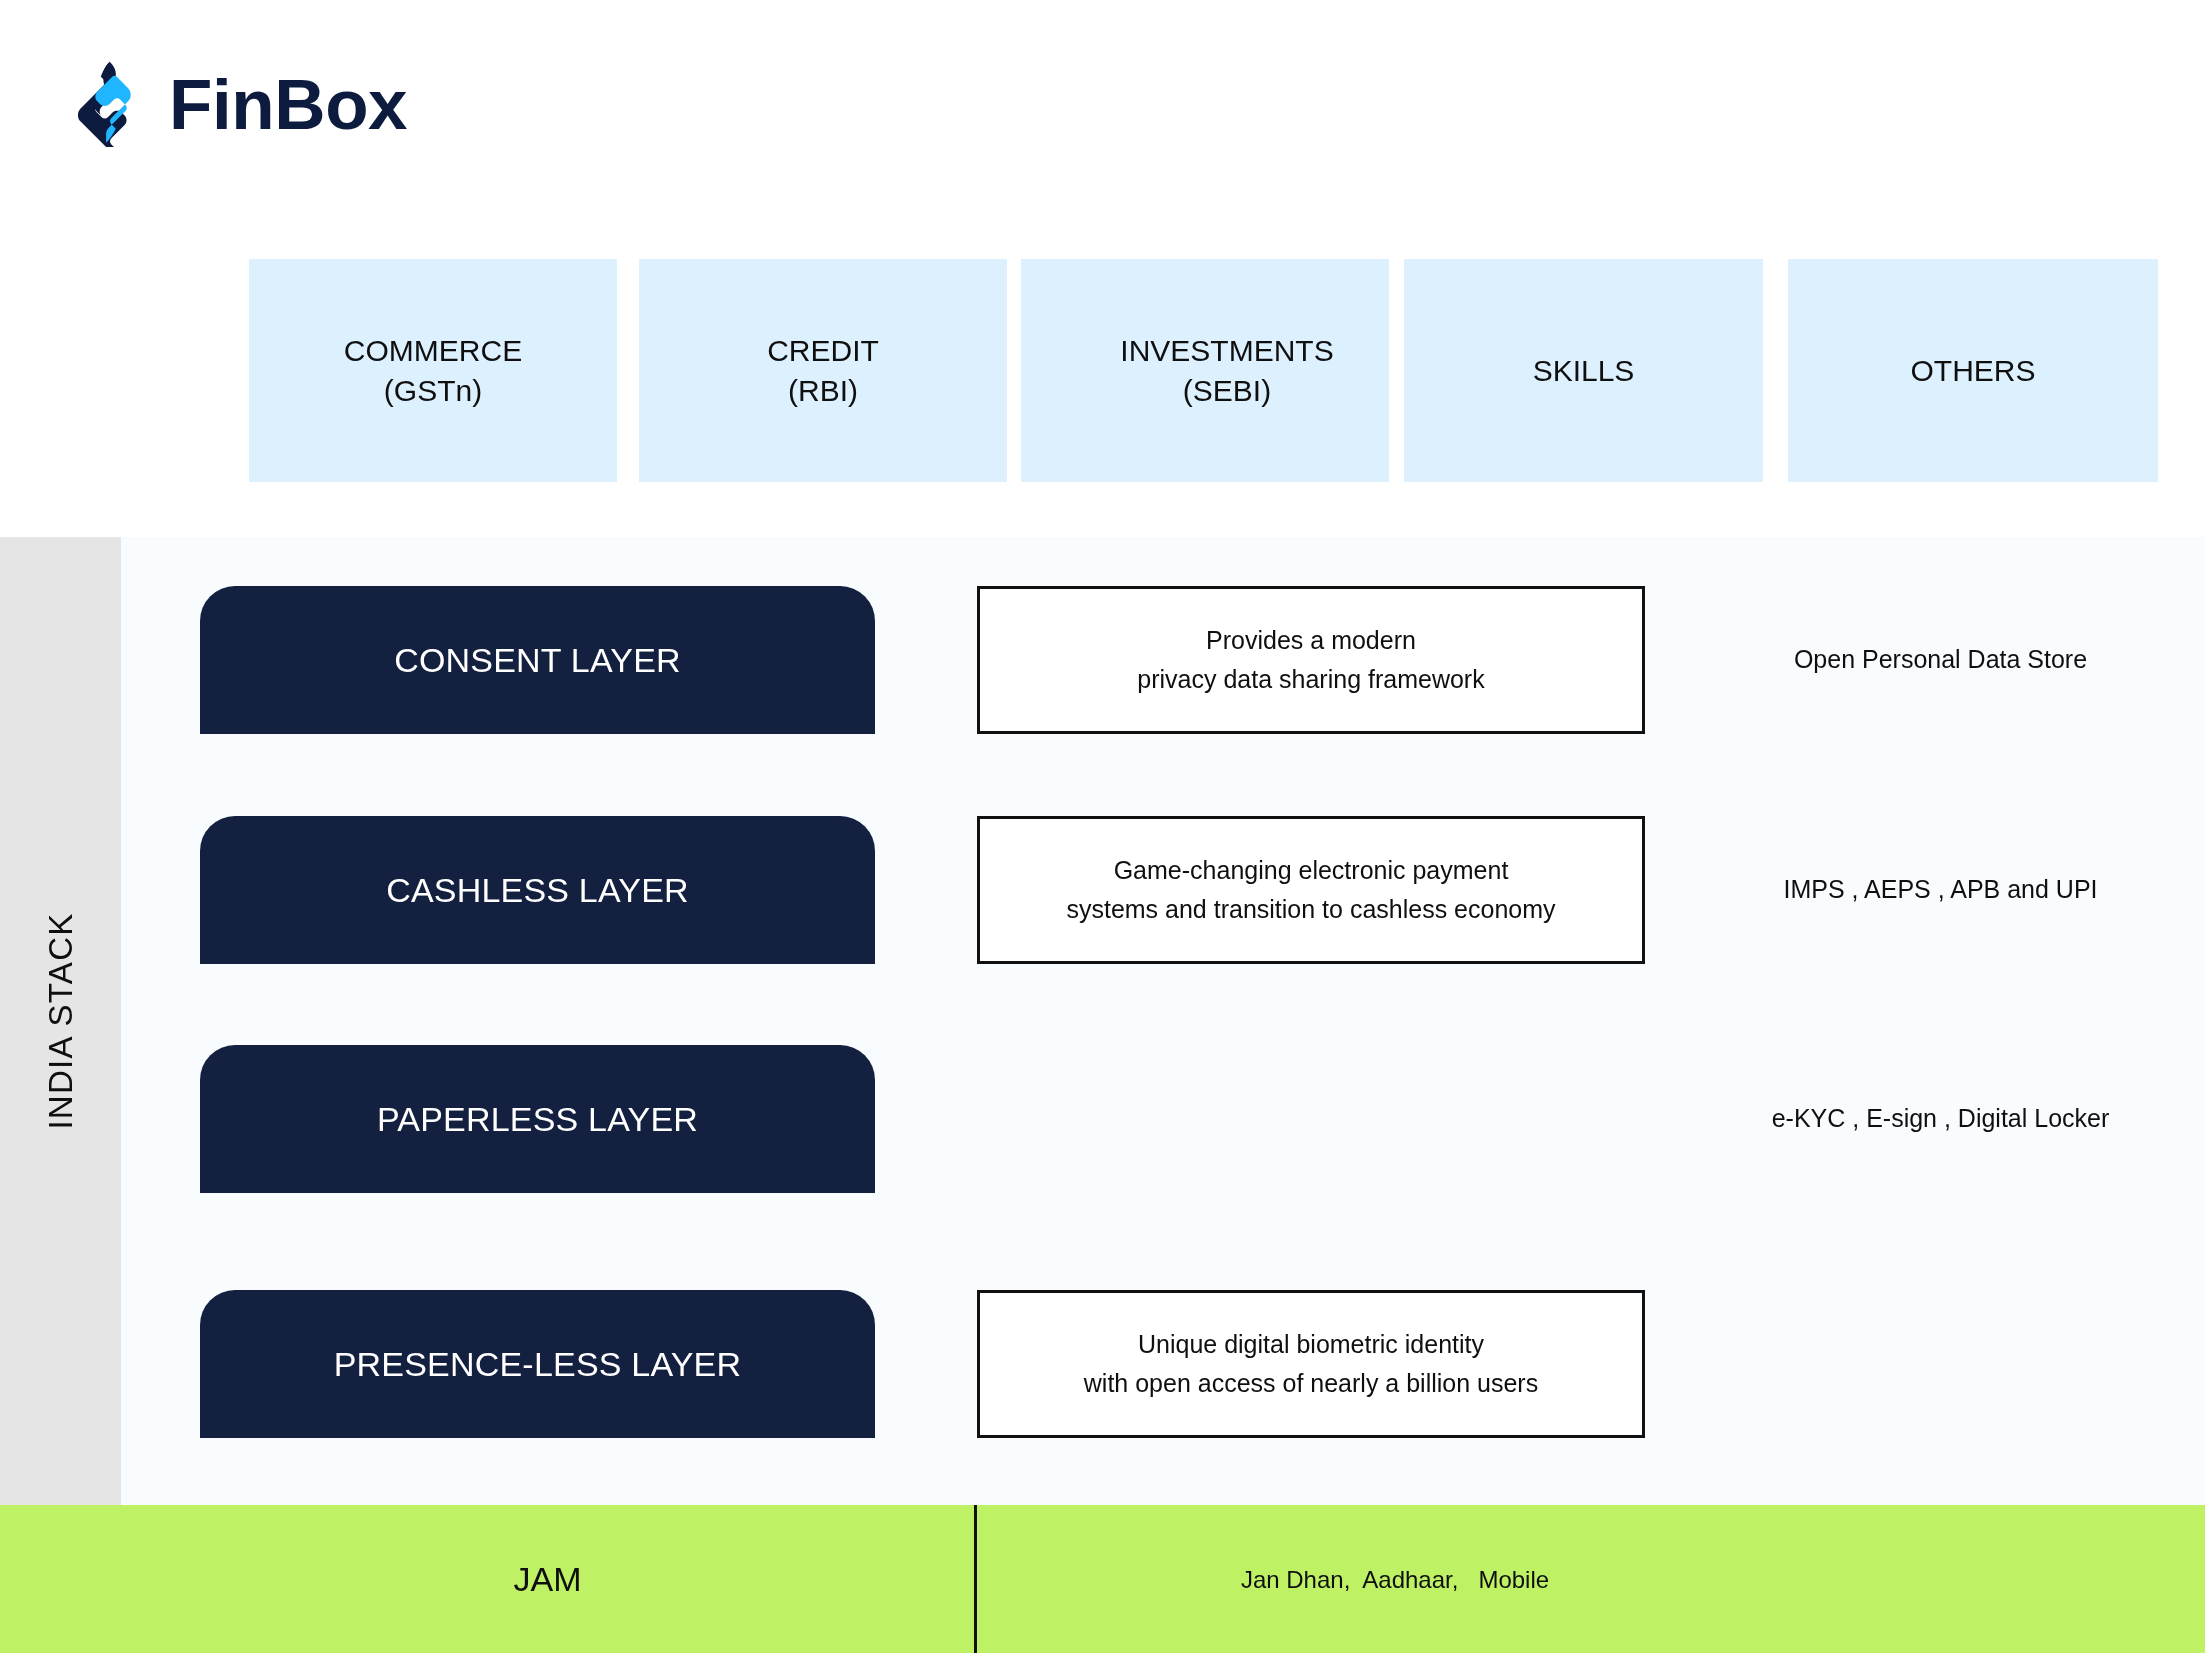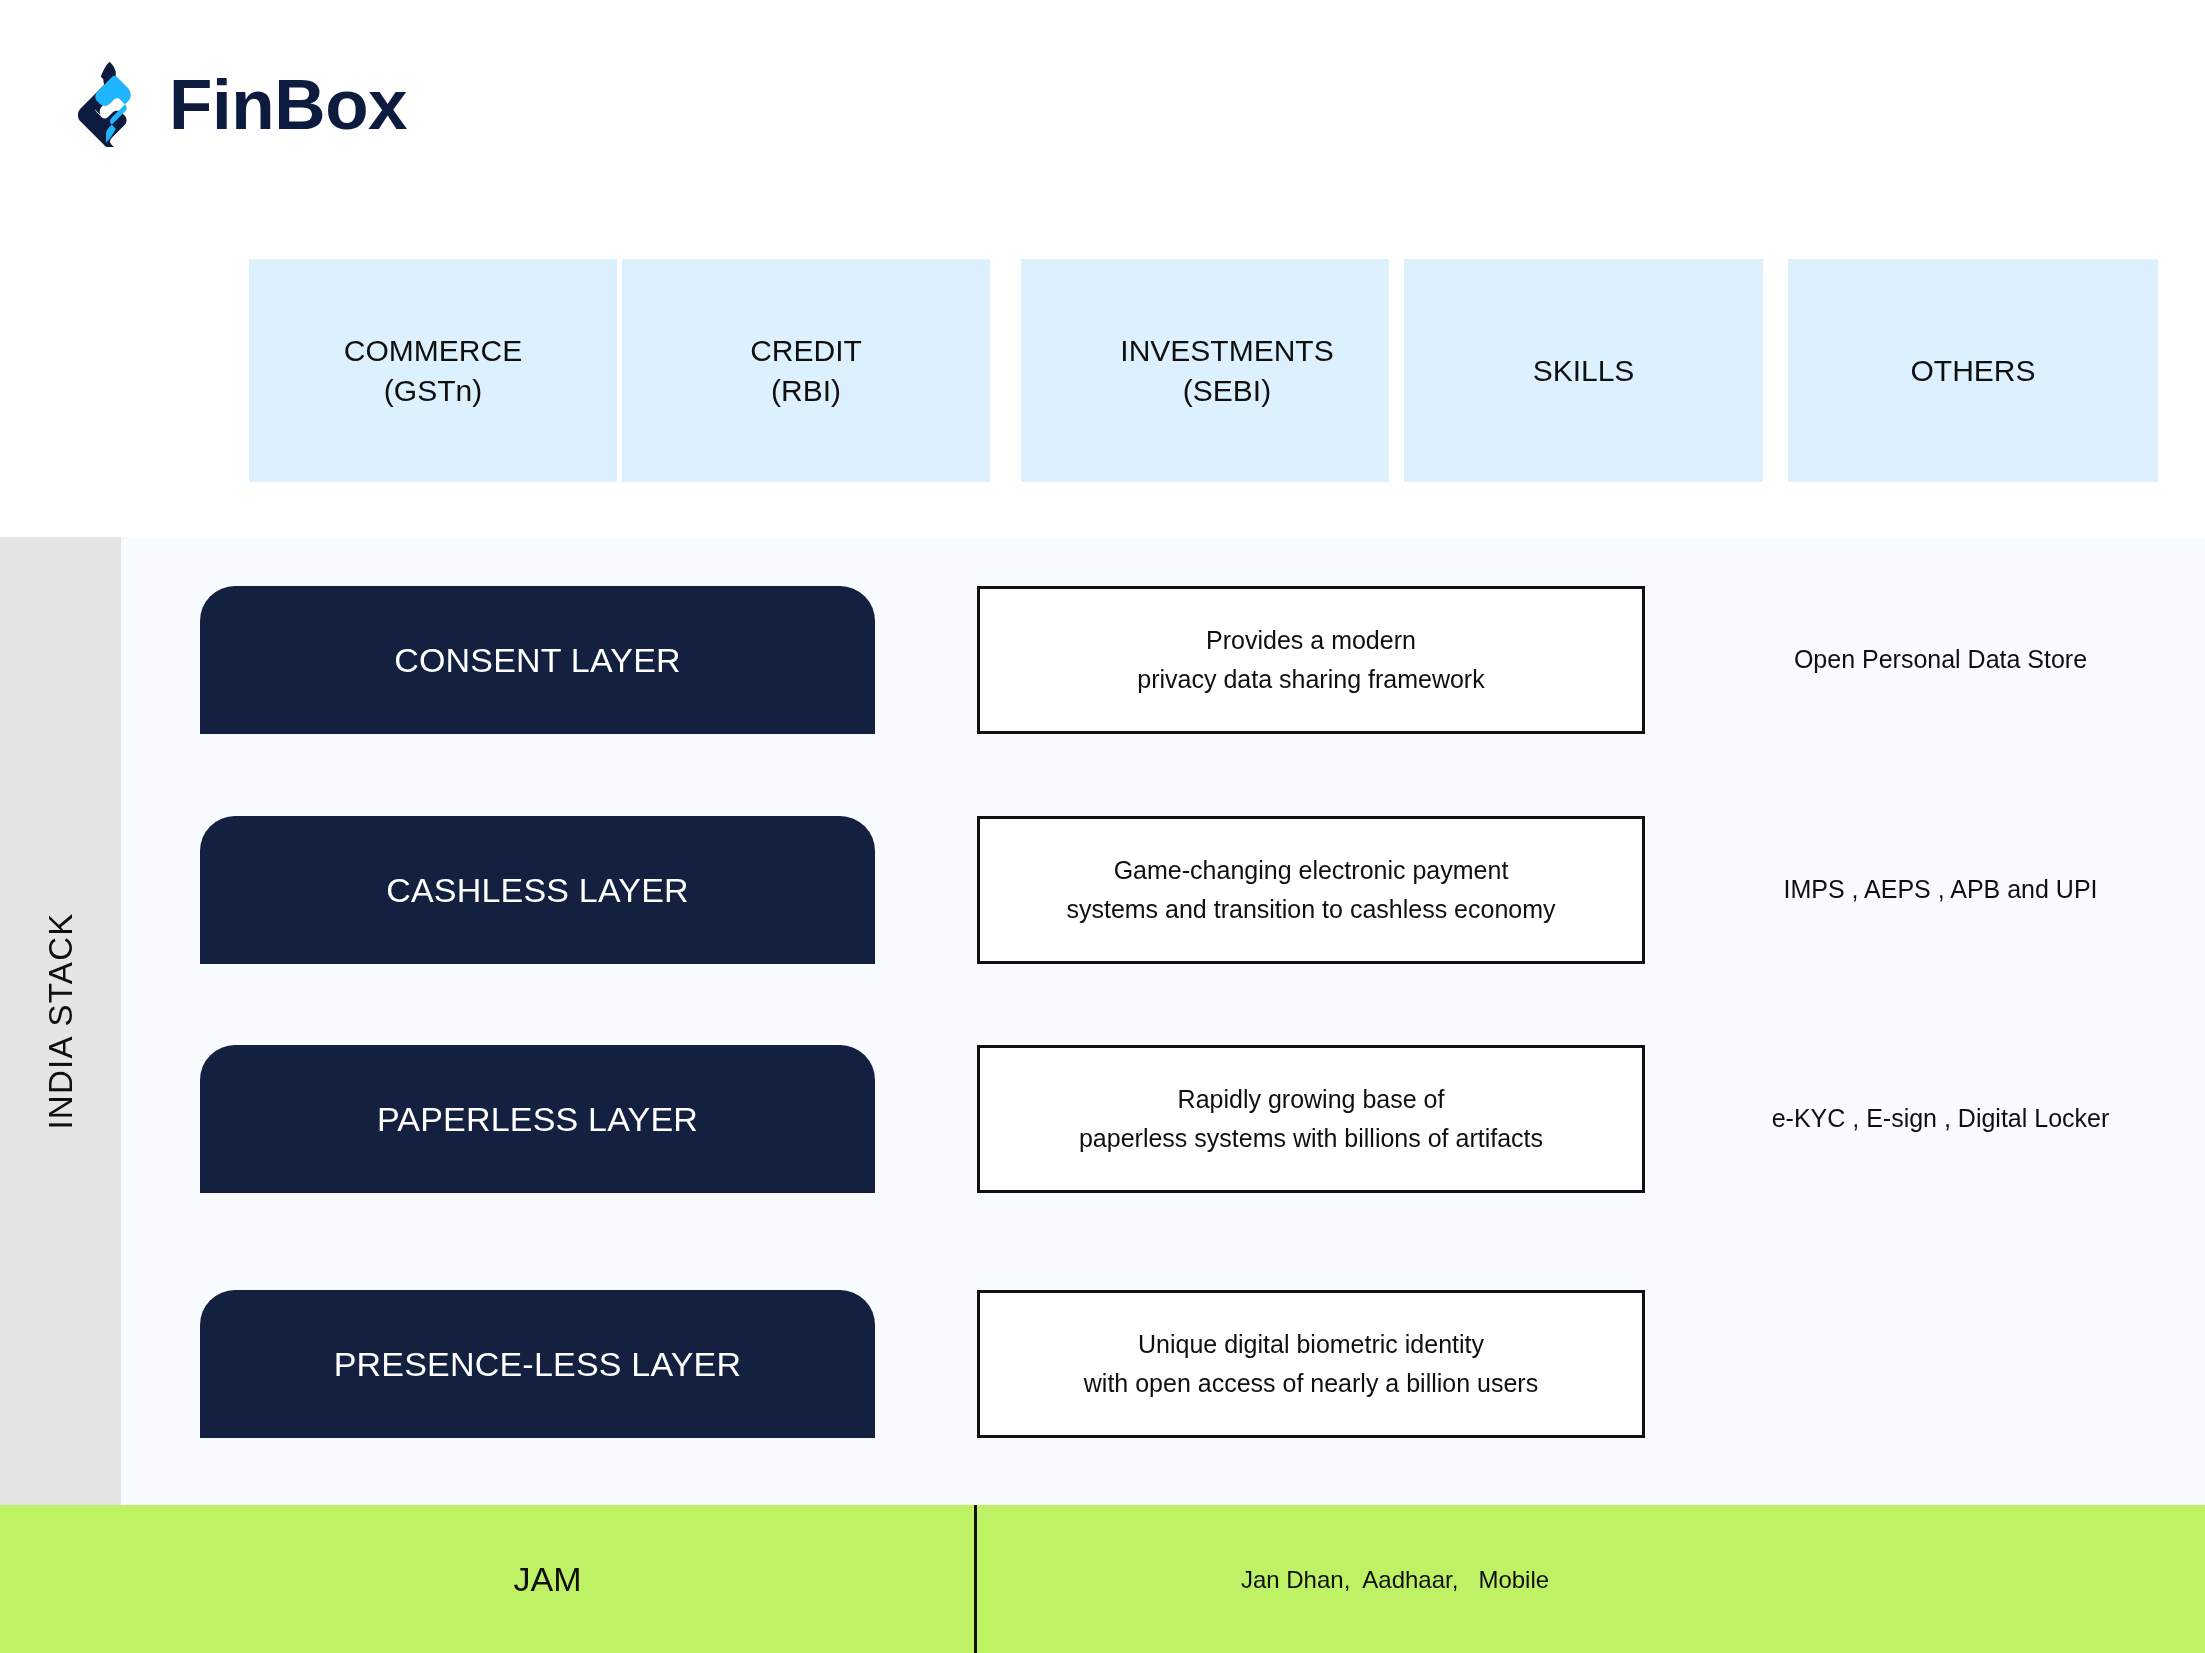--- a/index.html
+++ b/index.html
@@ -110,21 +110,21 @@
     </span>
     <span id="logo-wordmark">FinBox</span>
   </div>
 </div>
 
 <div id="category-row">
   <div class="cat-box" style="left:201px; width:368px;">
     <span>COMMERCE</span>
     <span class="cat-sub">(GSTn)</span>
   </div>
-  <div class="cat-box" style="left:574px; width:368px;">
+  <div class="cat-box" style="left:591px; width:368px;">
     <span>CREDIT</span>
     <span class="cat-sub">(RBI)</span>
   </div>
   <div class="cat-box" style="left:973px; width:368px;padding-left:44px;">
     <span>INVESTMENTS</span>
     <span class="cat-sub">(SEBI)</span>
   </div>
   <div class="cat-box" style="left:1356px; width:359px;">
     <span>SKILLS</span>
     <span class="cat-sub"></span>
@@ -165,24 +165,20 @@
     </div>
     <div class="layer-services">
       <span>Open Personal Data Store</span>
       <span></span>
     </div>
   </div>
 
   <div class="layer-row" data-row="2">
     <div class="layer-chip">
       <span>PAPERLESS LAYER</span>
-    </div>
-    <div class="layer-desc">
-      <span>Rapidly growing base of</span>
-      <span>paperless systems with billions of artifacts</span>
     </div>
     <div class="layer-services">
       <span>e-KYC , E-sign , Digital Locker</span>
       <span></span>
     </div>
   </div>
 
   <div class="layer-row" data-row="3">
     <div class="layer-chip">
       <span>PRESENCE-LESS LAYER</span>

